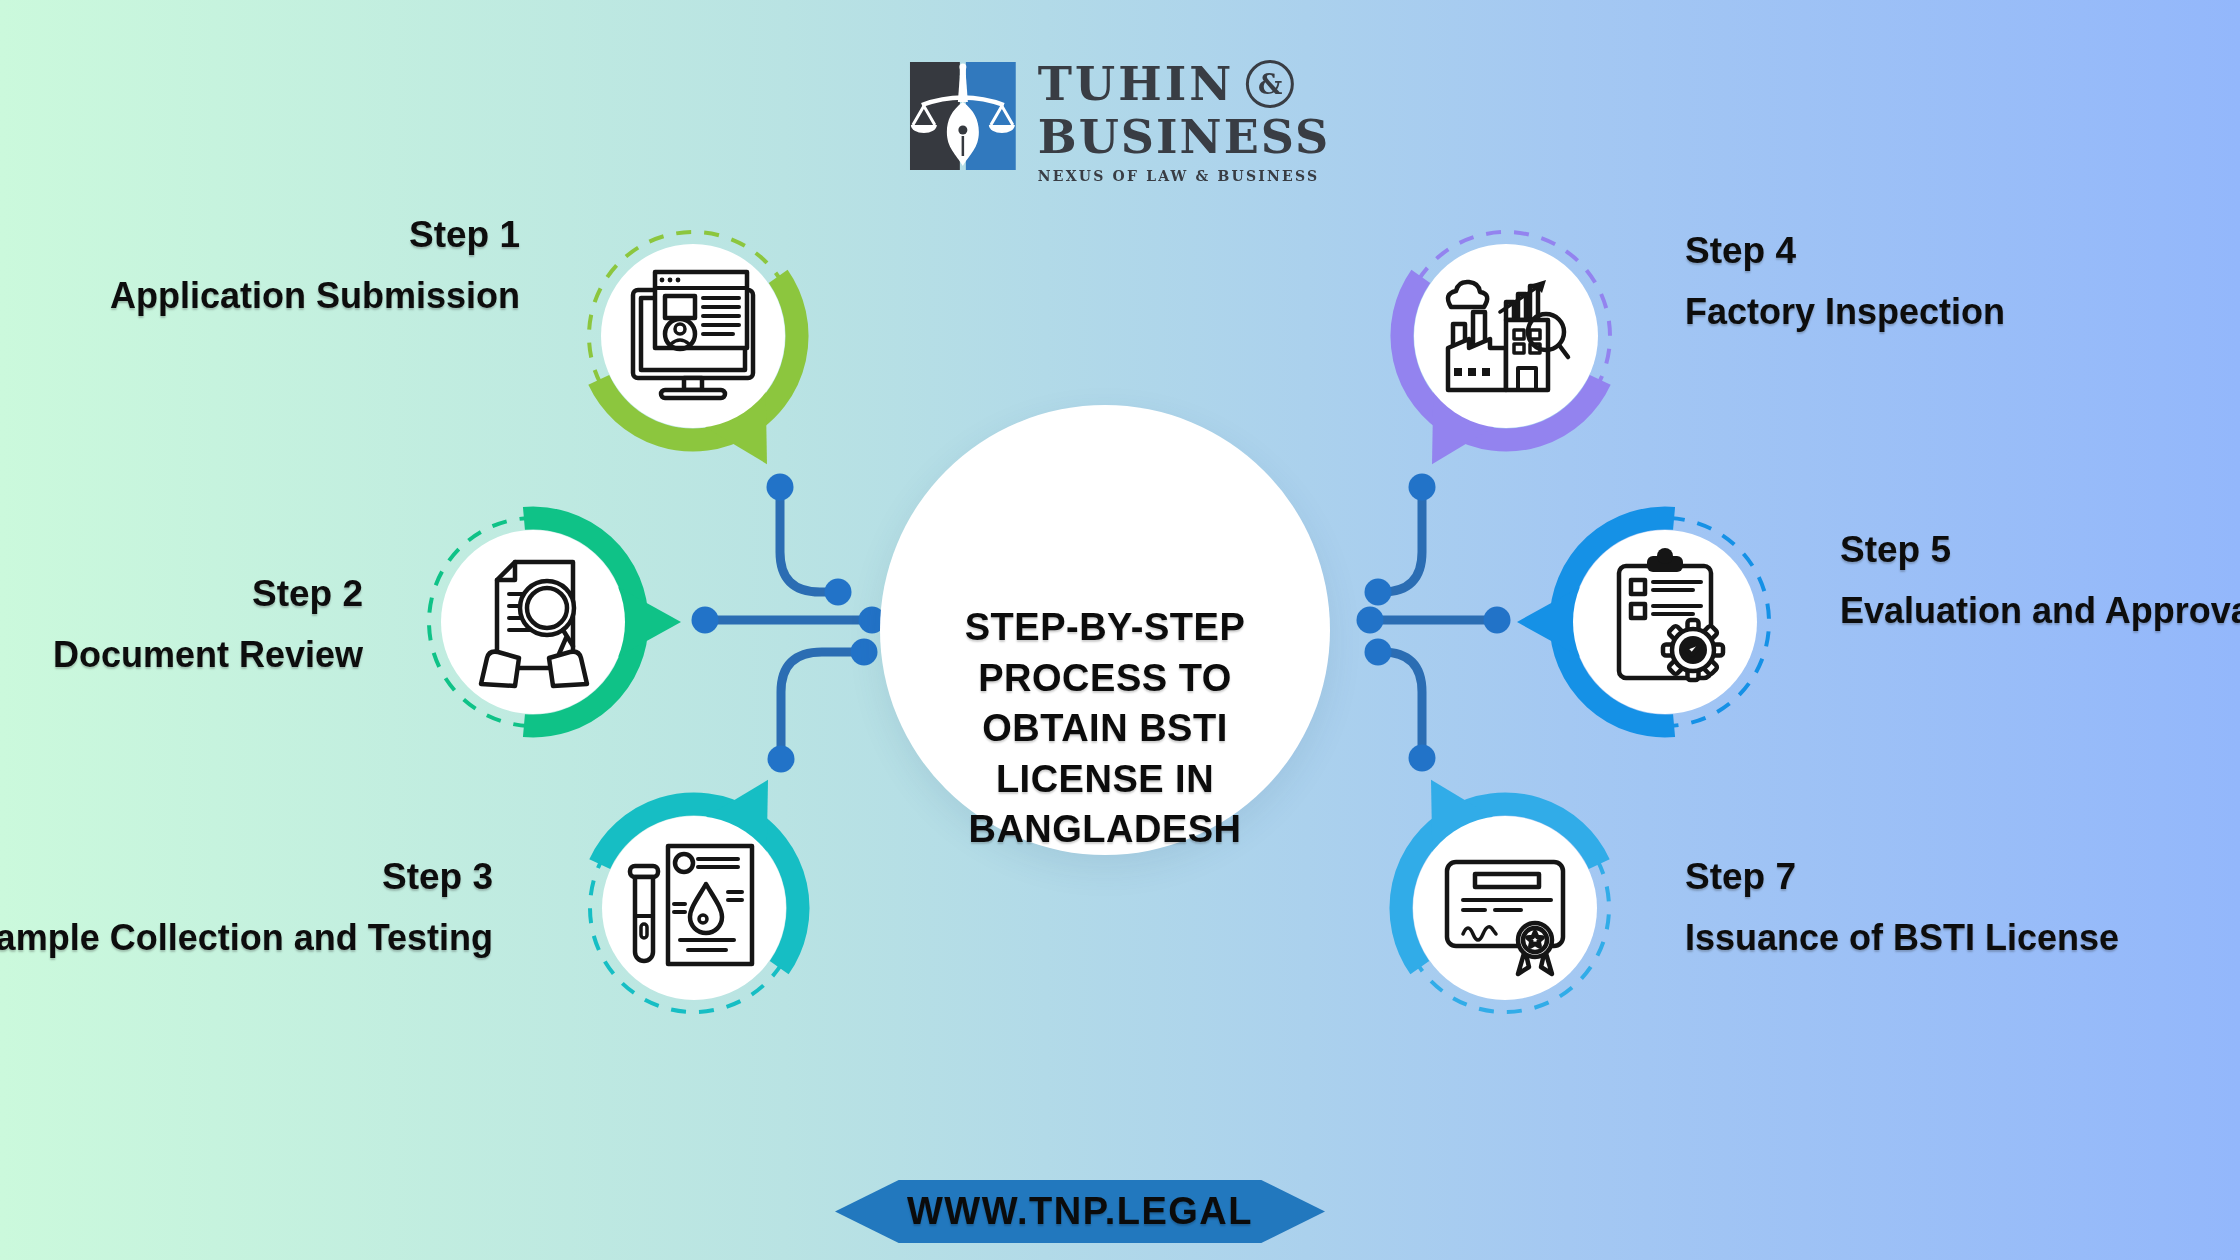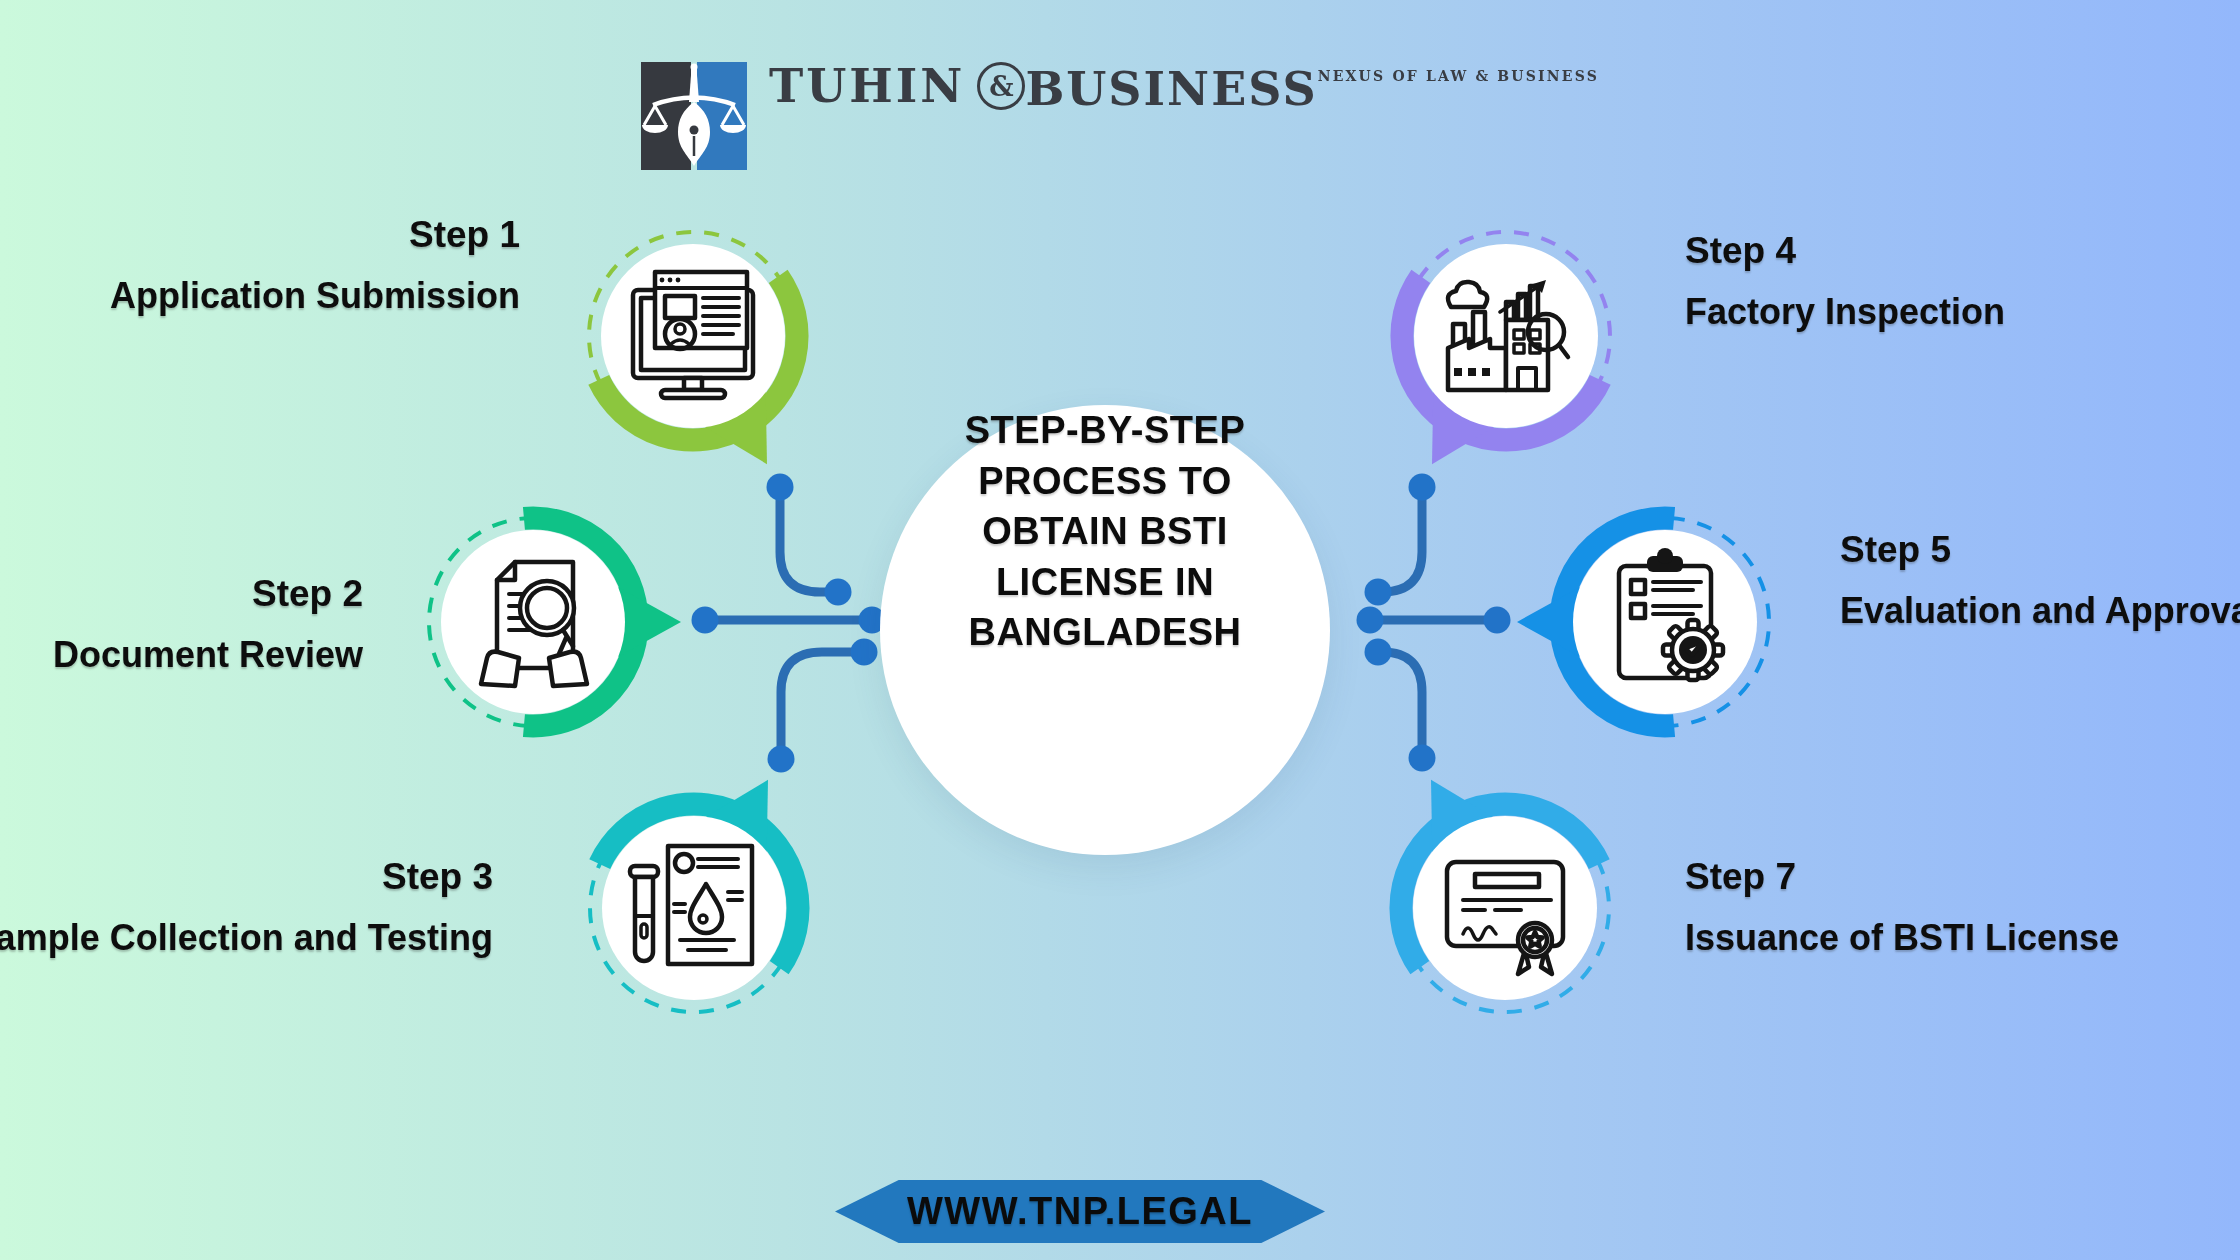--- a/index.html
+++ b/index.html
@@ -1,31 +1,31 @@
 <!DOCTYPE html>
 <html><head>
 <meta charset="utf-8">
 <style>
   html,body{margin:0;padding:0;background:#dfe7ee;}
   .canvas{position:relative;width:2240px;height:1260px;overflow:hidden;
     background:linear-gradient(90deg,#CBF9DC 0%,#B9E3E3 35%,#A4C8F2 70%,#93B7FB 100%);
     font-family:"Liberation Sans",sans-serif;}
   
   .logo{position:absolute;top:60px;left:50%;transform:translateX(-50%);display:flex;align-items:flex-start;gap:22px;}
-  .logo-text{display:flex;flex-direction:row;color:#393d44;justify-content:center;}
+  .logo-text{display:flex;flex-direction:column;color:#393d44;justify-content:center;}
   .logo-line1{display:flex;align-items:center;gap:12px;font-family:"DejaVu Serif",serif;font-weight:700;font-size:46px;letter-spacing:3px;line-height:1;}
   .amp-badge{width:42px;height:42px;border:3px solid #393d44;border-radius:50%;display:flex;align-items:center;justify-content:center;font-family:"DejaVu Serif",serif;font-weight:700;font-size:27px;letter-spacing:0;}
   .logo-line2{font-family:"DejaVu Serif",serif;font-weight:700;font-size:46px;letter-spacing:2px;line-height:1;margin-top:6px;}
   .logo-tagline{font-family:"DejaVu Serif",serif;font-weight:700;font-size:14px;letter-spacing:2.2px;margin-top:8px;}
   
   .connectors{position:absolute;left:0;top:0;pointer-events:none;}
   .cline{fill:none;stroke-width:9;stroke-linecap:round;}
   
   .hub{position:absolute;left:880px;top:405px;width:450px;height:450px;border-radius:50%;background:#ffffff;
-    display:flex;align-items:flex-start;justify-content:center;box-shadow:0 12px 34px rgba(40,80,120,.10);}
+    display:flex;align-items:flex-end;justify-content:center;box-shadow:0 12px 34px rgba(40,80,120,.10);}
   .hub-title{width:352px;text-align:center;font-size:38px;font-weight:700;line-height:1.33;letter-spacing:.5px;color:#0c0c0c;text-shadow:0 2px 2px rgba(30,30,30,.22);}
   
   .bubble{position:absolute;width:300px;height:300px;overflow:visible;}
   .ring-dash{fill:none;stroke-width:4;stroke-dasharray:15 13;}
   .ring-arc{fill:none;stroke-width:23;}
   .ring-core{fill:#ffffff;}
   .icn *{stroke:#151515;stroke-width:4.5;fill:#ffffff;stroke-linecap:round;stroke-linejoin:round;}
   .icn .f{fill:#151515;stroke:none;}
   .icn .n{fill:none;}
   .icn .l{fill:none;stroke-width:4;}

